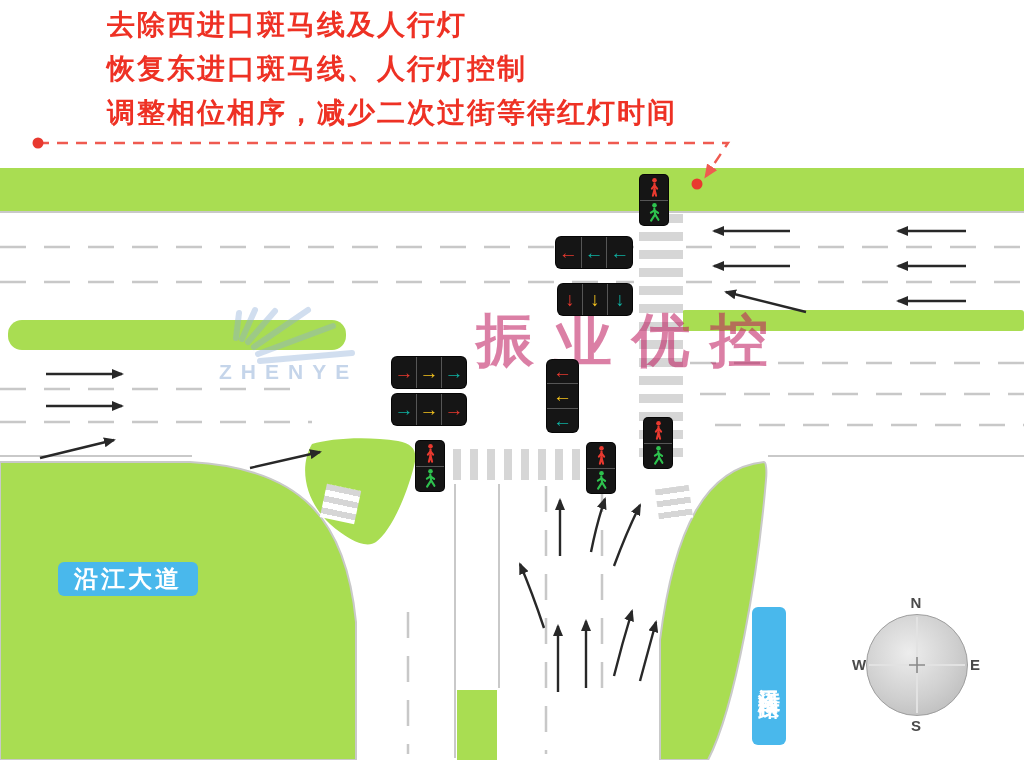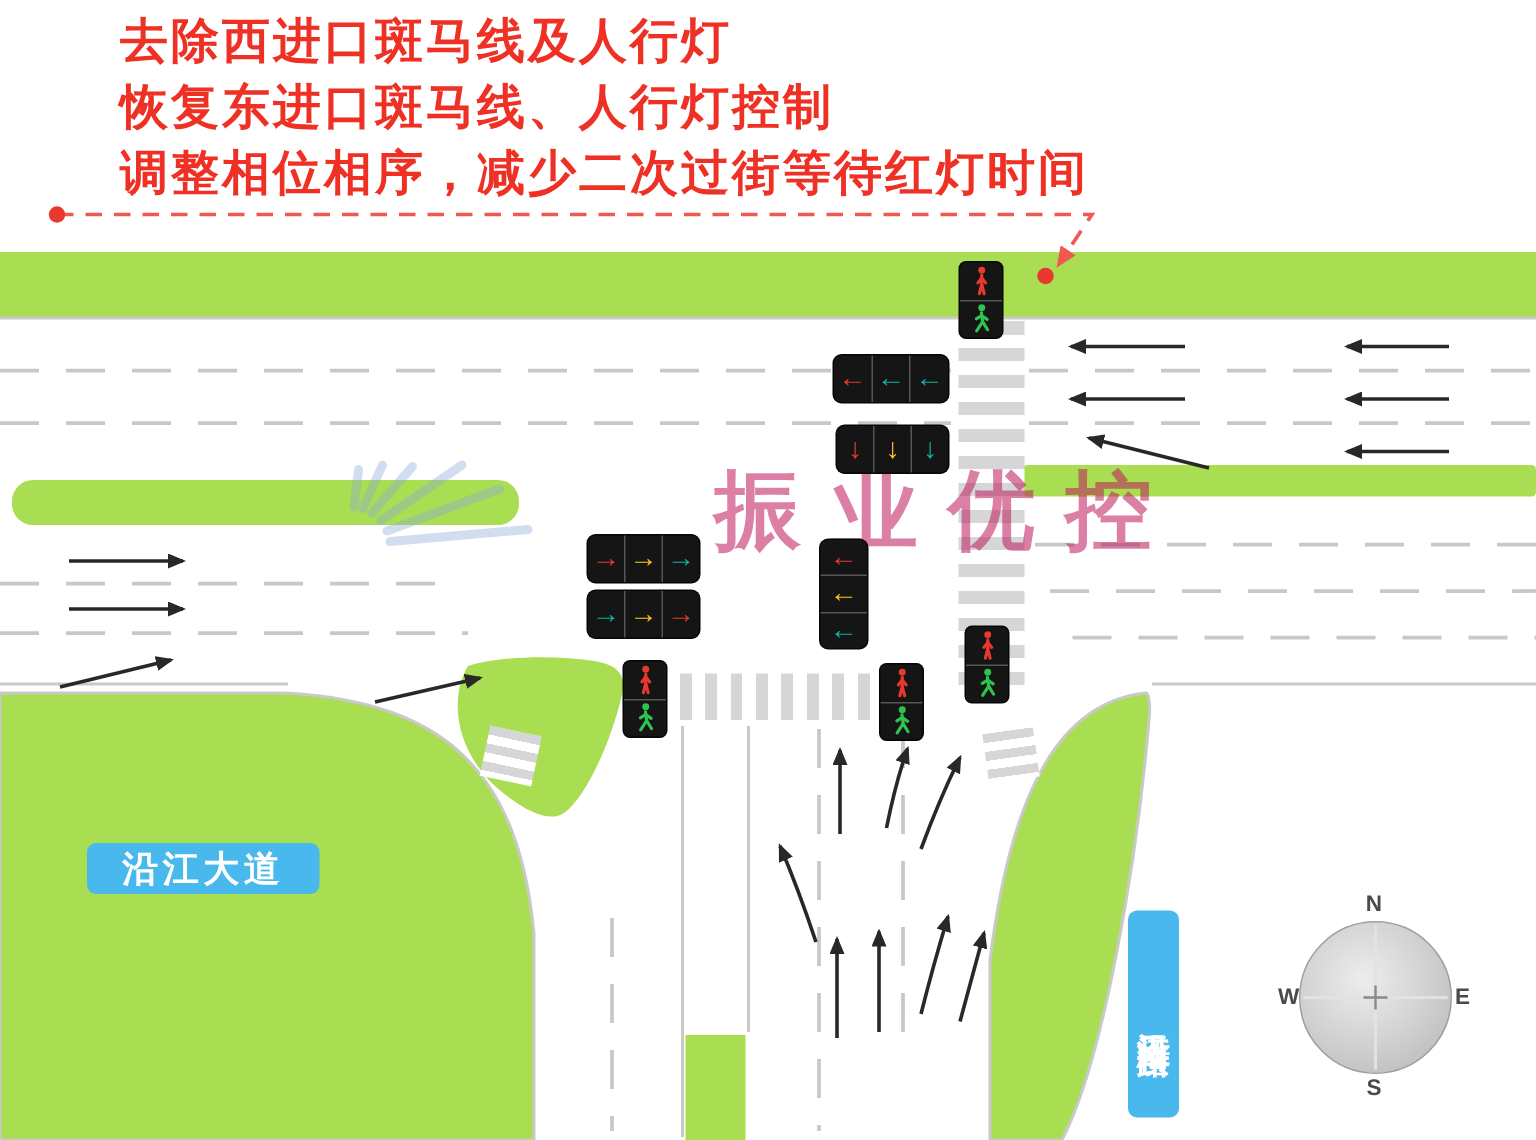--- a/index.html
+++ b/index.html
@@ -1,41 +1,41 @@
 <!DOCTYPE html>
 <html><head>
 <meta charset="utf-8">
 <style>
   html,body{margin:0;padding:0;background:#ffffff;}
   #stage{position:relative;width:1024px;height:760px;background:#ffffff;overflow:hidden;
          font-family:"Liberation Sans",sans-serif;}
   .fill{position:absolute;left:0;top:0;width:1024px;height:760px;pointer-events:none;}
   
-  .ann{position:absolute;left:80px;font-size:32px;font-weight:bold;color:#ee3124;letter-spacing:2px;z-index:9;white-space:nowrap;}
+  .ann{position:absolute;left:107px;font-size:28px;font-weight:bold;color:#ee3124;letter-spacing:2px;z-index:9;white-space:nowrap;}
   .ann-dash{stroke:#ef5a50;stroke-width:2.4;stroke-dasharray:11 8;fill:none;}
   
   .zebra{position:absolute;z-index:2;}
   
   .signal{position:absolute;background:#151515;border-radius:5px;display:flex;z-index:6;
           box-shadow:0 0 0 1px #060606;}
   .signal.h{flex-direction:row;}
   .signal.v{flex-direction:column;}
   .sig-cell{flex:1;display:flex;align-items:center;justify-content:center;font-weight:bold;
             font-size:19px;line-height:1;}
   .signal.h .sig-cell + .sig-cell{border-left:1.5px solid rgba(255,255,255,.28);}
   .signal.v .sig-cell + .sig-cell{border-top:1.5px solid rgba(255,255,255,.28);}
   
   .ped{position:absolute;width:28px;height:50px;background:#151515;border-radius:4px;
        display:flex;flex-direction:column;z-index:6;box-shadow:0 0 0 1px #060606;}
   .ped-cell{flex:1;display:flex;align-items:center;justify-content:center;}
   .ped-cell + .ped-cell{border-top:1.5px solid rgba(255,255,255,.28);}
   
   .badge{position:absolute;background:#49b8ec;color:#ffffff;font-weight:bold;border-radius:6px;
          display:flex;align-items:center;justify-content:center;z-index:7;}
-  .badge-w{left:58px;top:562px;width:155px;height:34px;font-size:24px;letter-spacing:3px;}
+  .badge-w{left:58px;top:562px;width:140px;height:34px;font-size:24px;letter-spacing:3px;}
   .badge-s{left:752px;top:607px;width:34px;height:138px;font-size:22px;
            writing-mode:vertical-rl;text-orientation:upright;letter-spacing:2px;}
   
   .wm-brand{position:absolute;left:476px;top:302px;font-size:58px;font-weight:bold;letter-spacing:20px;
             color:#be185d;opacity:.55;z-index:3;white-space:nowrap;}
   .wm-stock{position:absolute;left:481px;top:386px;font-size:31px;font-weight:bold;letter-spacing:8px;
             color:#8dacd6;opacity:.5;z-index:3;white-space:nowrap;}
   .wm-logo-text{position:absolute;left:219px;top:360px;font-size:21px;font-weight:bold;letter-spacing:9px;
             color:#8dacd6;opacity:.5;z-index:3;}
   
@@ -91,20 +91,21 @@
   <svg style="position:absolute;left:212px;top:306px;z-index:3" width="150" height="60">
     <g stroke="#8dacd6" stroke-opacity="0.4" stroke-width="6" stroke-linecap="round" fill="none">
       <path d="M48 55 L140 47"></path>
       <path d="M46 48 L121 20"></path>
       <path d="M42 41 L96 4"></path>
       <path d="M36 36 L63 5"></path>
       <path d="M30 33 L43 4"></path>
       <path d="M24 32 L27 7"></path>
     </g>
   </svg>
+  <div class="wm-logo-text">ZHENYE</div>
 
   <svg class="fill" style="z-index:4" width="1024" height="760">
     <defs>
       <marker id="ah" markerUnits="userSpaceOnUse" markerWidth="12" markerHeight="10" refX="10" refY="5" orient="auto">
         <path d="M0 0 L12 5 L0 10 Z" fill="#282828"></path>
       </marker>
       <marker id="ra" markerUnits="userSpaceOnUse" markerWidth="14" markerHeight="12" refX="11" refY="6" orient="auto">
         <path d="M0 0 L14 6 L0 12 Z" fill="#ef5a50"></path>
       </marker>
     </defs>

